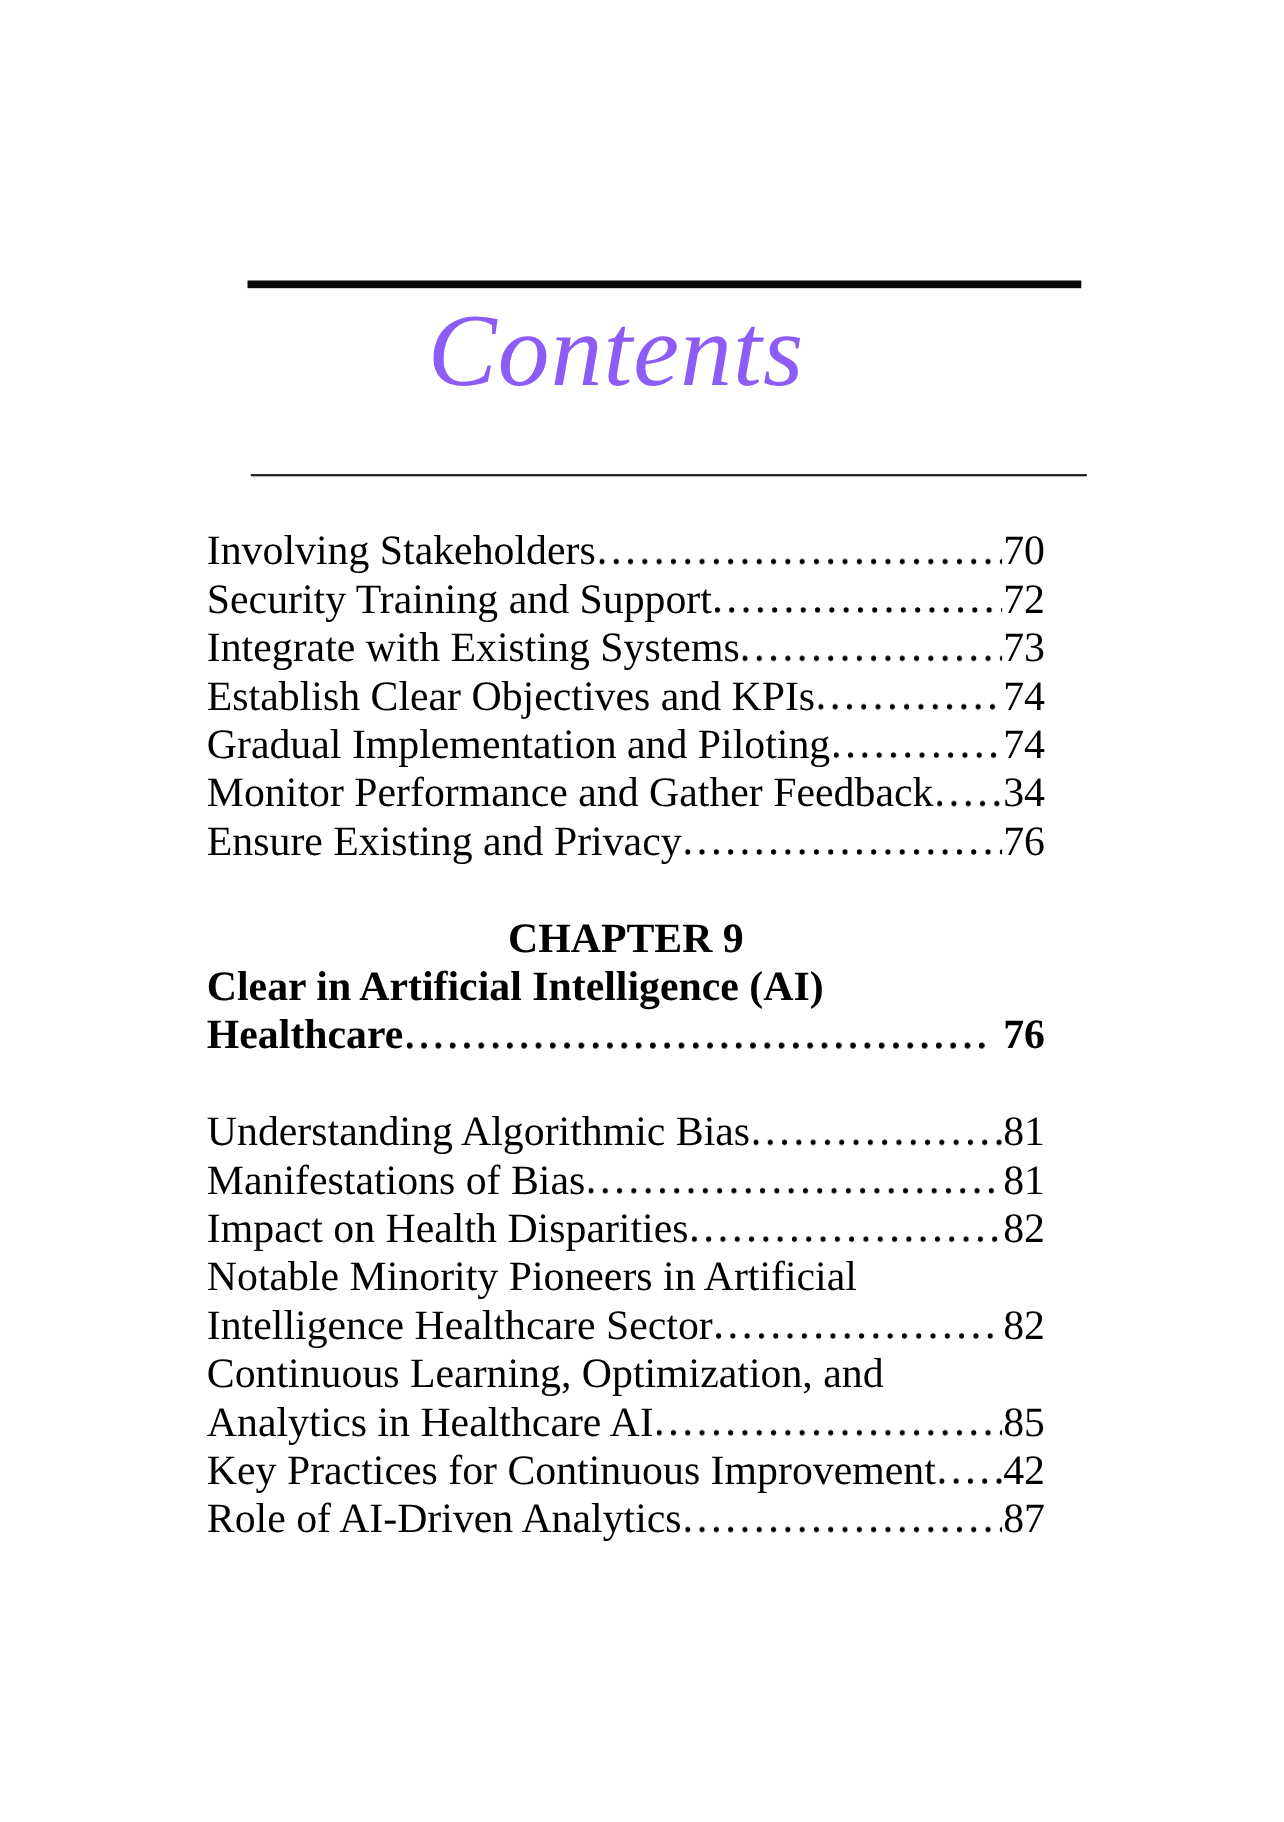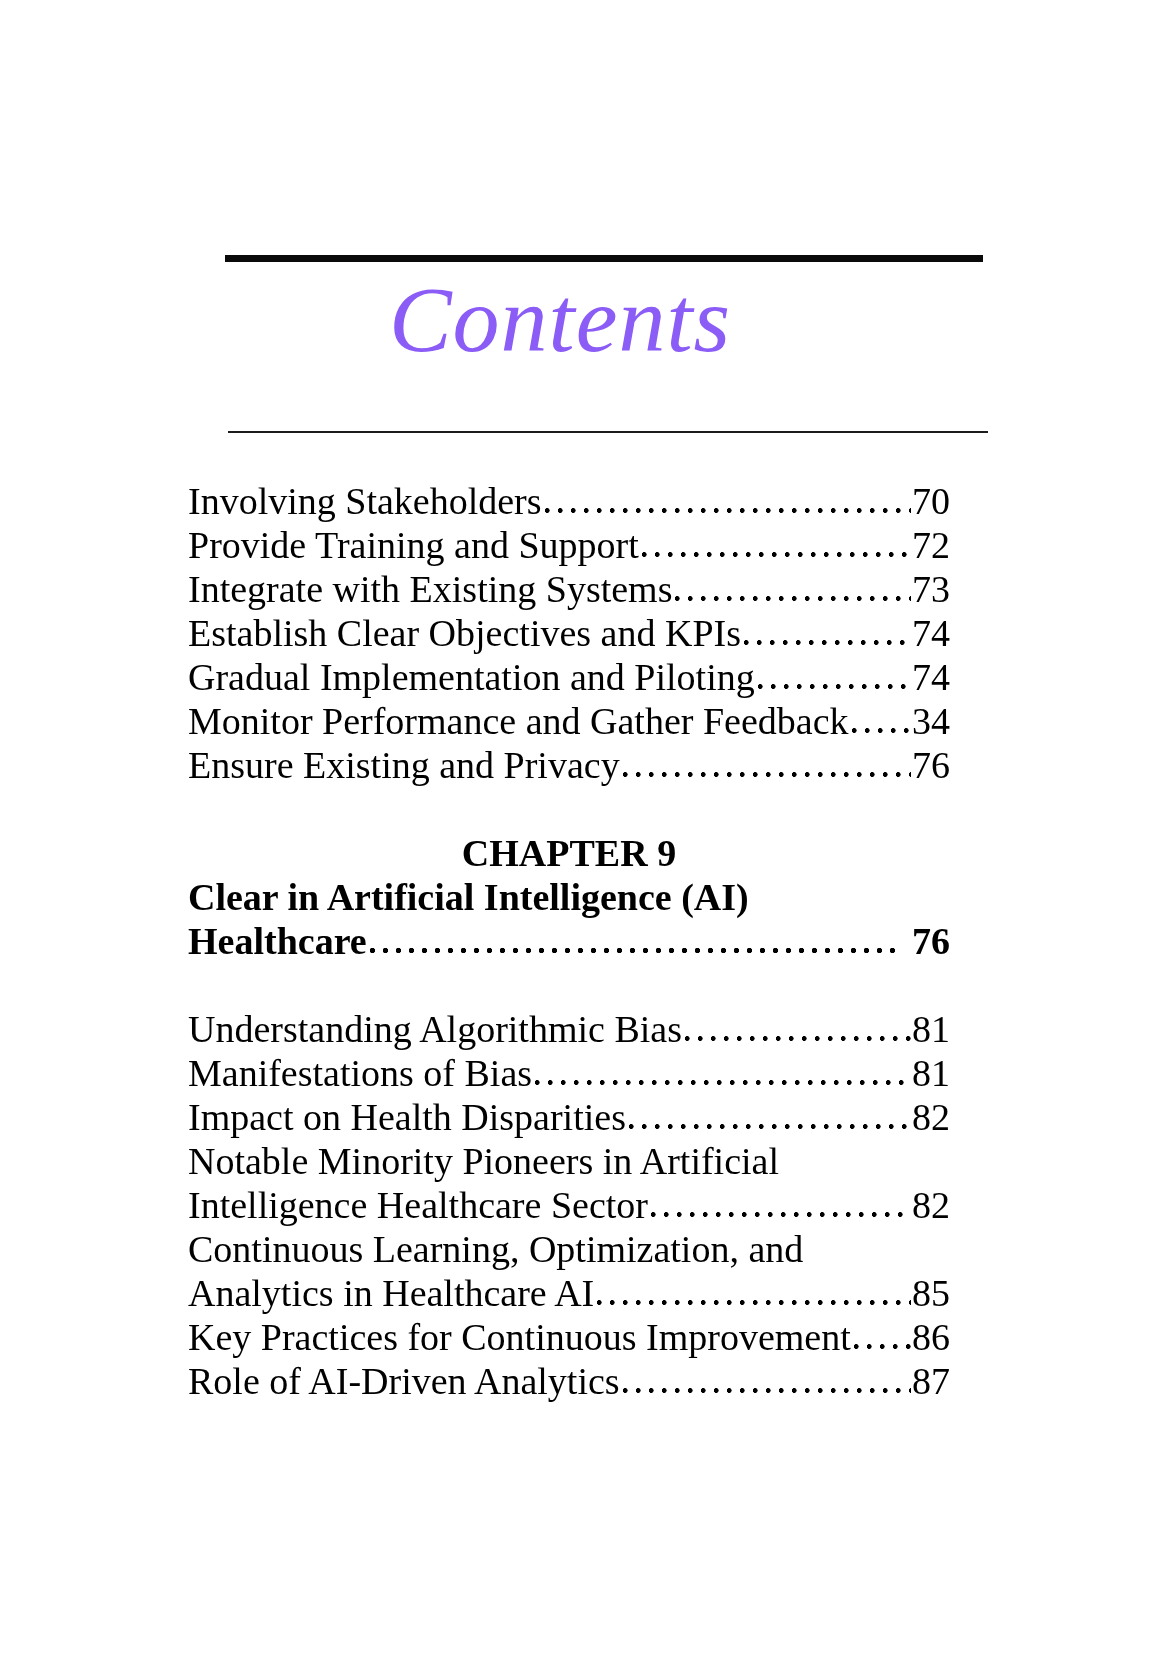--- a/index.html
+++ b/index.html
@@ -67,21 +67,21 @@
 
 <div class="toc">
 
   <div class="row">
     <span class="t">Involving Stakeholders</span>
     <span class="leader"></span>
     <span class="p">70</span>
   </div>
 
   <div class="row">
-    <span class="t">Provide Training and Support</span>
+    <span class="t">Security Training and Support</span>
     <span class="leader"></span>
     <span class="p">72</span>
   </div>
 
   <div class="row">
     <span class="t">Integrate with Existing Systems</span>
     <span class="leader"></span>
     <span class="p">73</span>
   </div>
 
@@ -157,21 +157,21 @@
 
   <div class="row">
     <span class="t">Analytics in Healthcare AI</span>
     <span class="leader"></span>
     <span class="p">85</span>
   </div>
 
   <div class="row">
     <span class="t">Key Practices for Continuous Improvement</span>
     <span class="leader"></span>
-    <span class="p">86</span>
+    <span class="p">42</span>
   </div>
 
   <div class="row">
     <span class="t">Role of AI-Driven Analytics</span>
     <span class="leader"></span>
     <span class="p">87</span>
   </div>
 
 </div>
 

